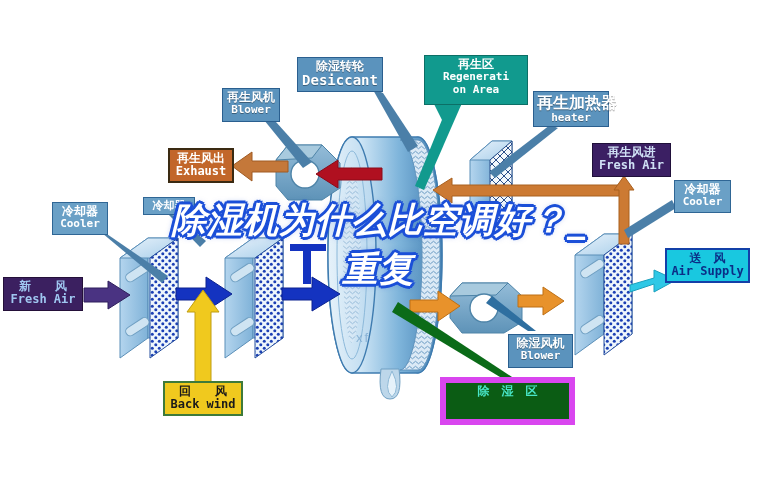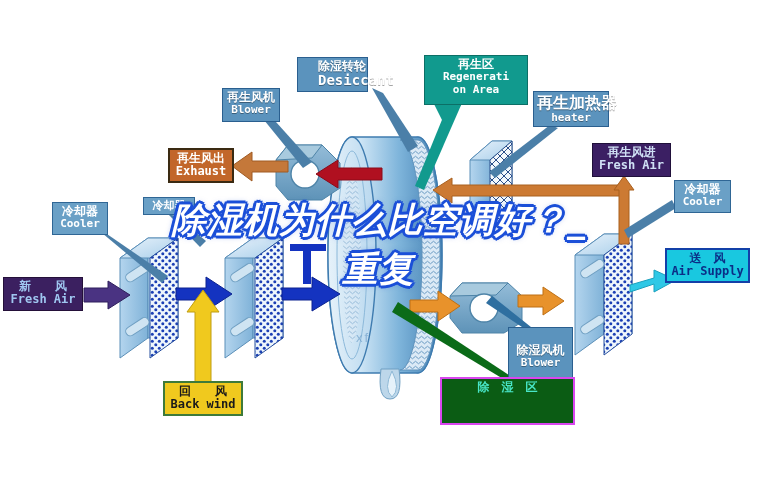--- a/index.html
+++ b/index.html
@@ -14,21 +14,21 @@
 
   
   .box-blue{background:#5b93bd;border:1px solid #2a5f8f;color:#ffffff;
             text-shadow:0 1px 0 rgba(0,0,0,.35);}
   .box-blue2{background:#6aa0c6;border:1px solid #2f6695;color:#ffffff;}
   .box-orange{background:#c2662a;border:2px solid #3a2a12;color:#ffffff;}
   .box-teal{background:#119a8e;border:1px solid #0c6f66;color:#ffffff;}
   .box-purple{background:#3b2060;border:1px solid #241039;color:#9fc6f0;}
   .box-purple2{background:#3b1f63;border:1px solid #20103a;color:#cfe0f5;}
   .box-yellow{background:#f0c91e;border:2px solid #3e7a3a;color:#1a1a1a;}
-  .box-green{background:#0b5c14;border:2px solid #d946ef;color:#49e6c8;}
+  .box-green{background:#0b5c14;border:6px solid #d946ef;color:#49e6c8;}
   .box-cyan{background:#19c8e0;border:2px solid #1340a8;color:#0b2d86;}
 
   #title-overlay{position:absolute;left:0;top:196px;width:757px;text-align:center;
       font-family:"DejaVu Sans","Liberation Sans",sans-serif;font-weight:bold;font-style:italic;
       font-size:35px;line-height:49px;color:#ffffff;letter-spacing:1px;
       text-shadow:
         -2px -2px 0 #1b4fd8, 2px -2px 0 #1b4fd8, -2px 2px 0 #1b4fd8, 2px 2px 0 #1b4fd8,
         -3px 0 0 #1b4fd8, 3px 0 0 #1b4fd8, 0 -3px 0 #1b4fd8, 0 3px 0 #1b4fd8,
         0 0 6px rgba(20,70,200,.6);
       pointer-events:none;}
@@ -232,33 +232,33 @@
     </g>
 
     <g>
       <polygon points="434,104 462,104 444,124" fill="#119a8e"></polygon>
     </g>
   </svg>
 
   <div class="wm" style="left:356px;top:330px;">xf</div>
 
   <div id="labels">
-      <div class="lbl box-blue" style="left: 297px; top: 57px; width: 71px; min-height: 34px; padding: 2px 20px;"><span class="cn" style="font-size: 12px;">除湿转轮</span><span class="en" style="font-size: 14px;">Desiccant</span></div>
+      <div class="lbl box-blue" style="left: 297px; top: 57px; width: 86px; min-height: 34px; padding: 2px 2px;"><span class="cn" style="font-size: 12px;">除湿转轮</span><span class="en" style="font-size: 14px;">Desiccant</span></div>
       <div class="lbl box-blue" style="left: 222px; top: 88px; width: 58px; min-height: 34px; padding: 2px 3px;"><span class="cn" style="font-size: 12px;">再生风机</span><span class="en" style="font-size: 11px;">Blower</span></div>
       <div class="lbl box-orange" style="left: 168px; top: 148px; width: 66px; min-height: 35px; padding: 2px 3px;"><span class="cn" style="font-size: 12px;">再生风出</span><span class="en" style="font-size: 12px;">Exhaust</span></div>
       <div class="lbl box-blue2" style="left: 52px; top: 202px; width: 56px; min-height: 33px; padding: 2px 3px;"><span class="cn" style="font-size: 12px;">冷却器</span><span class="en" style="font-size: 11px;">Cooler</span></div>
       <div class="lbl box-blue2" style="left: 143px; top: 197px; width: 52px; min-height: 17px; padding: 2px 3px;"><span class="cn" style="font-size: 11px;">冷却器</span></div>
       <div class="lbl box-purple" style="left: 3px; top: 277px; width: 80px; min-height: 34px; padding: 2px 3px;"><span class="cn" style="font-size: 12px;">新　　风</span><span class="en" style="font-size: 12px;">Fresh Air</span></div>
       <div class="lbl box-yellow" style="left: 163px; top: 381px; width: 80px; min-height: 34px; padding: 2px 3px;"><span class="cn" style="font-size: 12px; text-align: center;">回　　风</span><span class="en" style="font-size: 12px;">Back wind</span></div>
       <div class="lbl box-teal" style="left: 424px; top: 55px; width: 104px; min-height: 50px; padding: 2px 3px;"><span class="cn" style="font-size: 12px;">再生区</span><span class="en" style="font-size: 11px;">Regenerati
 on Area</span></div>
       <div class="lbl box-blue" style="left: 533px; top: 91px; width: 76px; min-height: 34px; padding: 2px 3px;"><span class="cn" style="font-size: 16px;">再生加热器</span><span class="en" style="font-size: 11px;">heater</span></div>
       <div class="lbl box-purple2" style="left: 592px; top: 143px; width: 79px; min-height: 34px; padding: 2px 3px;"><span class="cn" style="font-size: 12px;">再生风进</span><span class="en" style="font-size: 12px;">Fresh Air</span></div>
       <div class="lbl box-blue2" style="left: 674px; top: 180px; width: 57px; min-height: 33px; padding: 2px 3px;"><span class="cn" style="font-size: 12px;">冷却器</span><span class="en" style="font-size: 11px;">Cooler</span></div>
-      <div class="lbl box-blue" style="left: 508px; top: 327px; width: 65px; min-height: 34px; padding: 16px 3px;"><span class="cn" style="font-size: 12px;">除湿风机</span><span class="en" style="font-size: 11px;">Blower</span></div>
+      <div class="lbl box-blue" style="left: 508px; top: 334px; width: 65px; min-height: 34px; padding: 2px 3px;"><span class="cn" style="font-size: 12px;">除湿风机</span><span class="en" style="font-size: 11px;">Blower</span></div>
       <div class="lbl box-green" style="left: 440px; top: 377px; width: 135px; min-height: 48px; padding: 2px 3px;"><span class="cn" style="font-size: 12px;">除　湿　区</span></div>
       <div class="lbl box-cyan" style="left: 665px; top: 248px; width: 85px; min-height: 34px; padding: 2px 3px;"><span class="cn" style="font-size: 12px;">送　风</span><span class="en" style="font-size: 12px;">Air Supply</span></div>
     </div>
 
   <div id="title-overlay">
     <span class="l1">除湿机为什么比空调好？_</span>
     <span class="l2">重复</span>
   </div>
 
 </div>

